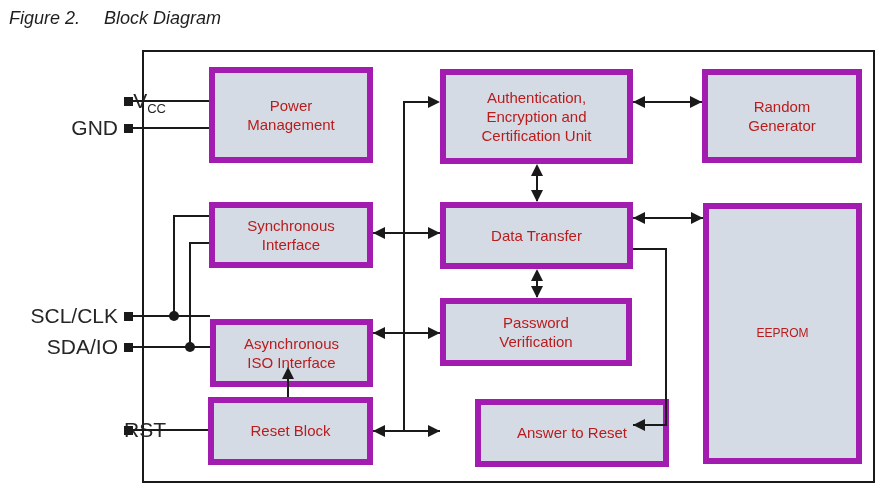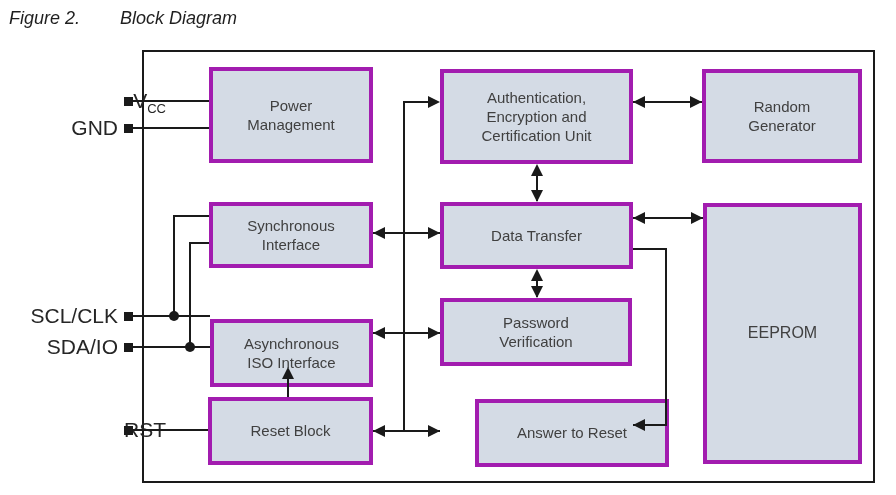--- a/index.html
+++ b/index.html
@@ -2,26 +2,26 @@
 <html><head>
 <meta charset="utf-8">
 <style>
   html,body{margin:0;padding:0;background:#ffffff;}
   #stage{
     position:relative;width:896px;height:483px;background:#ffffff;
     font-family:"Liberation Sans","DejaVu Sans",sans-serif;overflow:hidden;
   }
   .title-part{position:absolute;top:8px;font-style:italic;font-size:18px;color:#1f1f1f;white-space:nowrap;}
   #fig-label{left:9px;}
-  #fig-title{left:120px;}
+  #fig-title{left:104px;}
   .outer-box{position:absolute;left:142px;top:50px;width:733px;height:433px;border:2px solid #1a1a1a;box-sizing:border-box;}
   .blk{
-    position:absolute;background:#d4dbe5;border:4px solid #a21caf;box-sizing:border-box;
+    position:absolute;background:#d4dbe5;border:6px solid #a21caf;box-sizing:border-box;
     display:flex;flex-direction:column;align-items:center;justify-content:center;
-    font-size:15px;line-height:1.28;color:#404040;text-align:center;
+    font-size:15px;line-height:1.28;color:#b91c1c;text-align:center;
   }
   .hl{position:absolute;height:2px;background:#1a1a1a;}
   .vl{position:absolute;width:2px;background:#1a1a1a;}
   .ar{position:absolute;width:0;height:0;}
   .ar-r{border-top:6px solid transparent;border-bottom:6px solid transparent;border-left:12px solid #1a1a1a;}
   .ar-l{border-top:6px solid transparent;border-bottom:6px solid transparent;border-right:12px solid #1a1a1a;}
   .ar-u{border-left:6px solid transparent;border-right:6px solid transparent;border-bottom:12px solid #1a1a1a;}
   .ar-d{border-left:6px solid transparent;border-right:6px solid transparent;border-top:12px solid #1a1a1a;}
   .dot{position:absolute;width:10px;height:10px;border-radius:50%;background:#1a1a1a;}
   .pin{position:absolute;width:9px;height:9px;background:#1a1a1a;}
@@ -77,21 +77,21 @@
   <div class="blk" style="left:440px;top:298px;width:192px;height:68px;">
     <div>Password</div>
     <div>Verification</div>
   </div>
   <div class="blk" style="left:208px;top:397px;width:165px;height:68px;">
     <div>Reset Block</div>
   </div>
   <div class="blk" style="left:439px;top:399px;width:194px;height:68px;margin-left:36px;">
     <div>Answer to Reset</div>
   </div>
-  <div class="blk" style="left:703px;top:203px;width:159px;height:261px;font-size:16px;">
+  <div class="blk" style="left:703px;top:203px;width:159px;height:261px;font-size:12px;">
     <div>EEPROM</div>
   </div>
 
   <div class="hl" style="left:133px;top:100px;width:76px;"></div>
   <div class="hl" style="left:133px;top:127px;width:76px;"></div>
   <div class="hl" style="left:133px;top:315px;width:77px;"></div>
   <div class="hl" style="left:133px;top:346px;width:77px;"></div>
   <div class="hl" style="left:133px;top:429px;width:75px;"></div>
 
   <div class="vl" style="left:173px;top:215px;height:102px;"></div>

